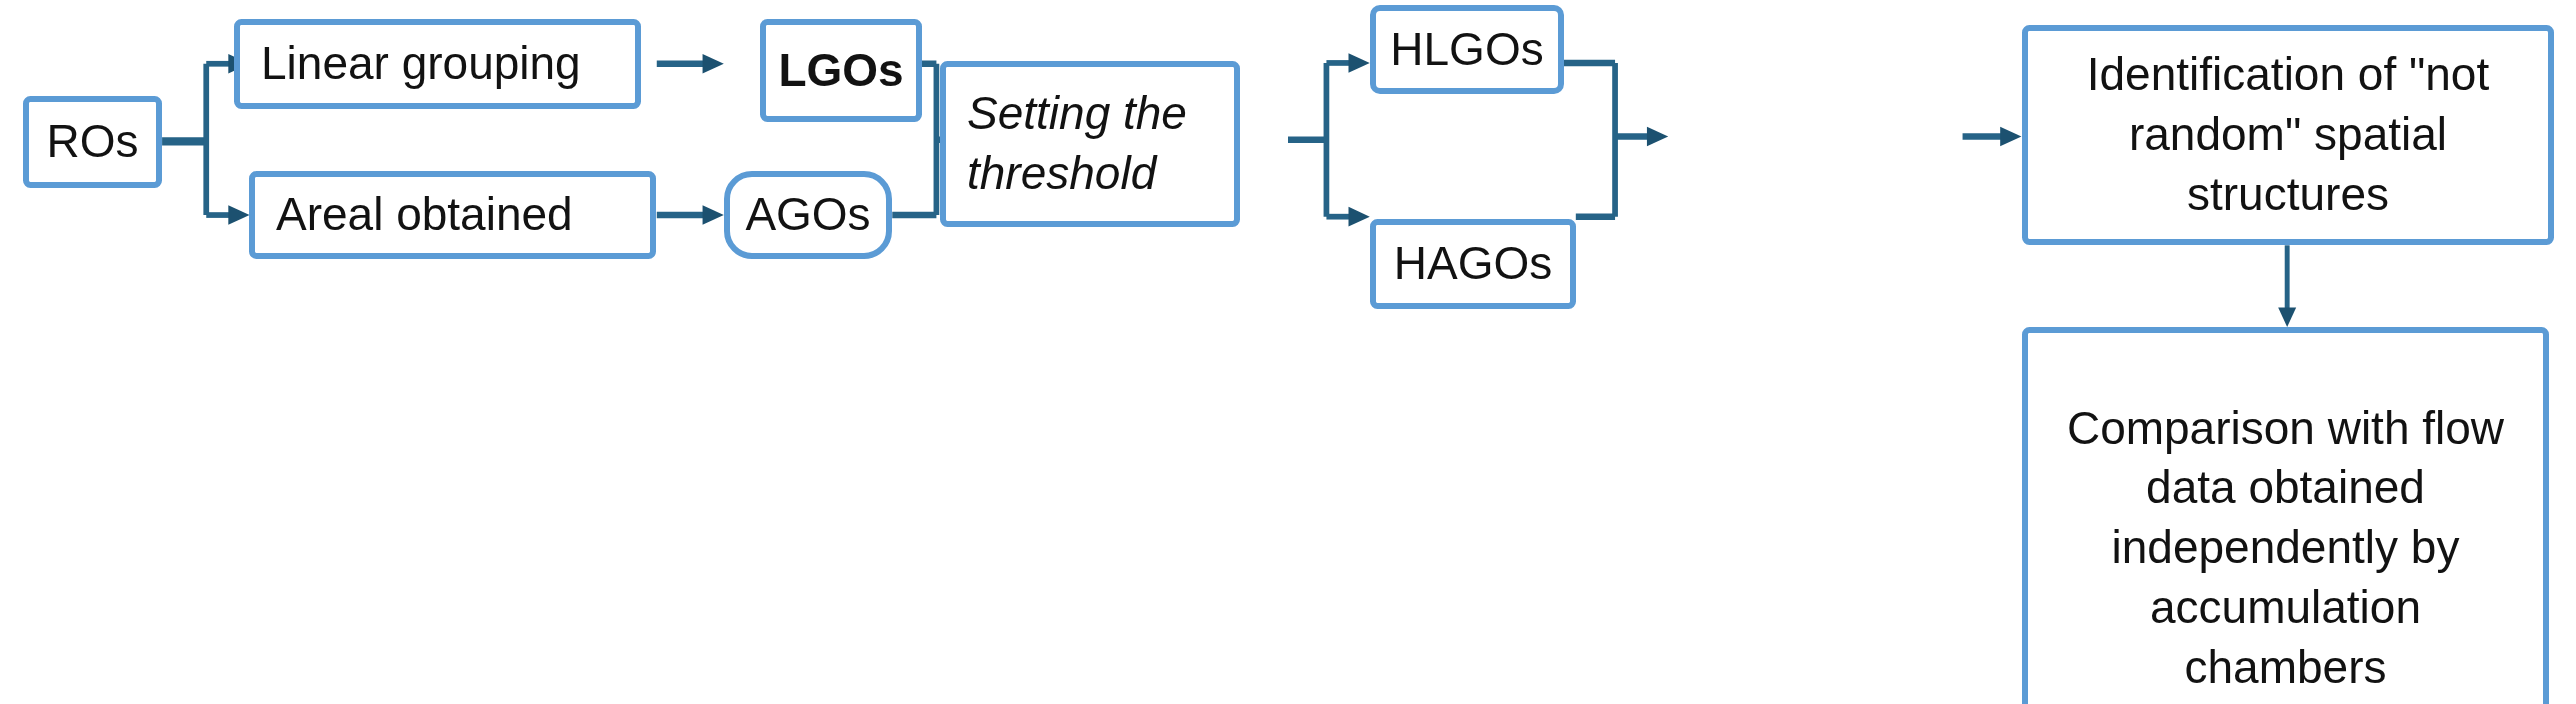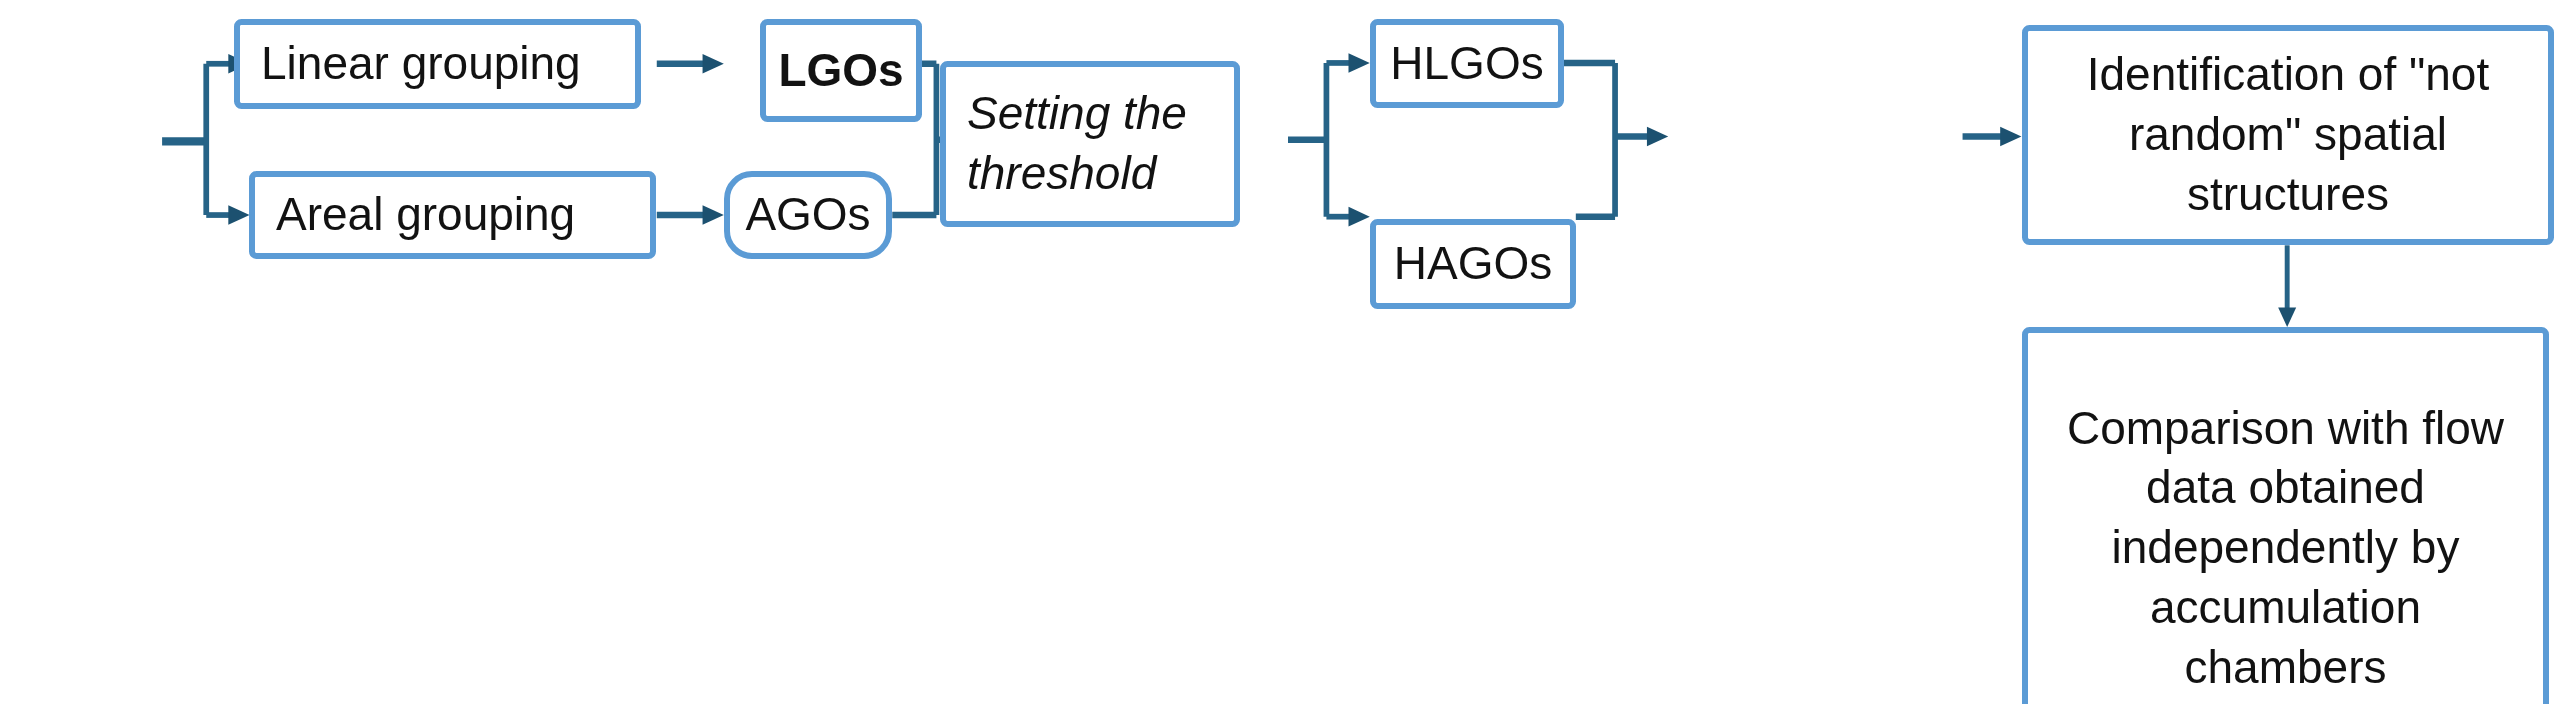--- a/index.html
+++ b/index.html
@@ -38,21 +38,21 @@
     padding-left: 21px;
     padding-right: 8.2px;
   }
   
   .n-ros      { left:   23px; top: 96px; width: 139px; height: 92px; }
   .n-linear   { left:  234px; top:  19px; width: 407px; height: 90px; }
   .n-areal    { left:  249px; top: 171px; width: 407px; height: 88px; }
   .n-lgos     { left:  760px; top:  19px; width: 162px; height: 103px; font-weight: bold; }
   .n-agos     { left:  724px; top: 171px; width: 168px; height: 88px; border-radius: 28px; }
   .n-setting  { left: 940px; top:  61px; width: 300px; height: 166px; font-style: italic; }
-  .n-hlgos    { left: 1370px; top:  19px; width: 194px; height: 89px; }
+  .n-hlgos    { left: 1370px; top:  5px; width: 194px; height: 89px; border-radius: 10px; }
   .n-hagos    { left: 1370px; top: 172px; width: 206px; height: 90px; margin-top: 47px; }
   .n-prob     { left: 1668px; top:  59px; width: 294px; height: 155px; }
   .n-ident    { left: 2022px; top:  25px; width: 532px; height: 220px; }
   .n-comp     { left: 2022px; top: 327px; width: 527px; height: 442px; }
 </style>
 </head>
 <body>
 
 <div class="canvas">
 
@@ -93,22 +93,23 @@
       <polygon points="885,263 859,251 859,275"></polygon>
       <polygon points="1208,171 1182,159 1182,183"></polygon>
       <polygon points="1675,77 1649,65 1649,89"></polygon>
       <polygon points="1675,265 1649,253 1649,277"></polygon>
       <polygon points="2040,167 2014,155 2014,179"></polygon>
       <polygon points="2472,167 2446,155 2446,179"></polygon>
       <polygon points="2797,400 2786,376 2808,376"></polygon>
     </g>
   </svg>
 
+  <div class="node n-ros">ROs</div>
   <div class="node n-linear align-left">Linear grouping</div>
-  <div class="node n-areal align-left">Areal grouping</div>
+  <div class="node n-areal align-left">Areal obtained</div>
   <div class="node n-lgos">LGOs</div>
   <div class="node n-agos">AGOs</div>
   <div class="node n-setting align-left">Setting the
 threshold</div>
   <div class="node n-hlgos">HLGOs</div>
   <div class="node n-hagos">HAGOs</div>
   <div class="node n-ident">Identification of "not
 random" spatial
 structures</div>
   <div class="node n-comp">Comparison with flow

